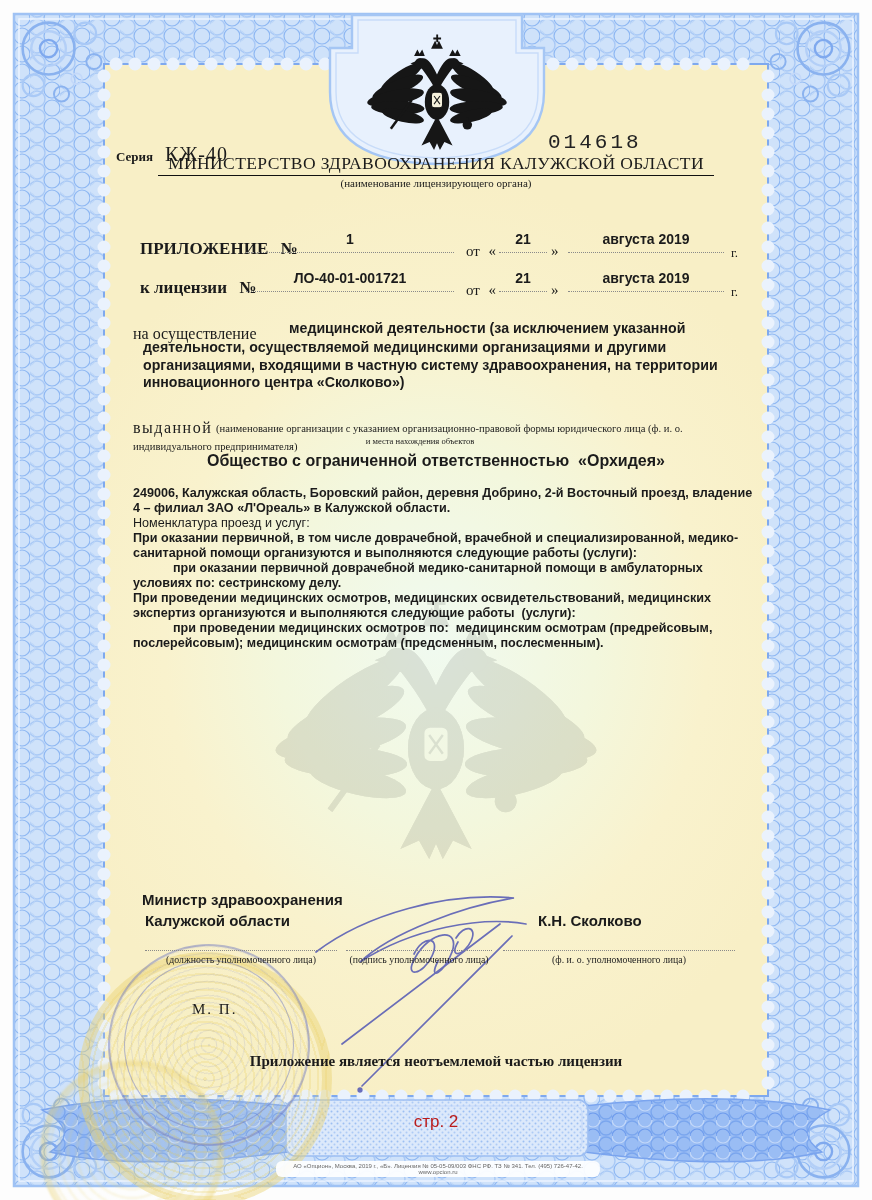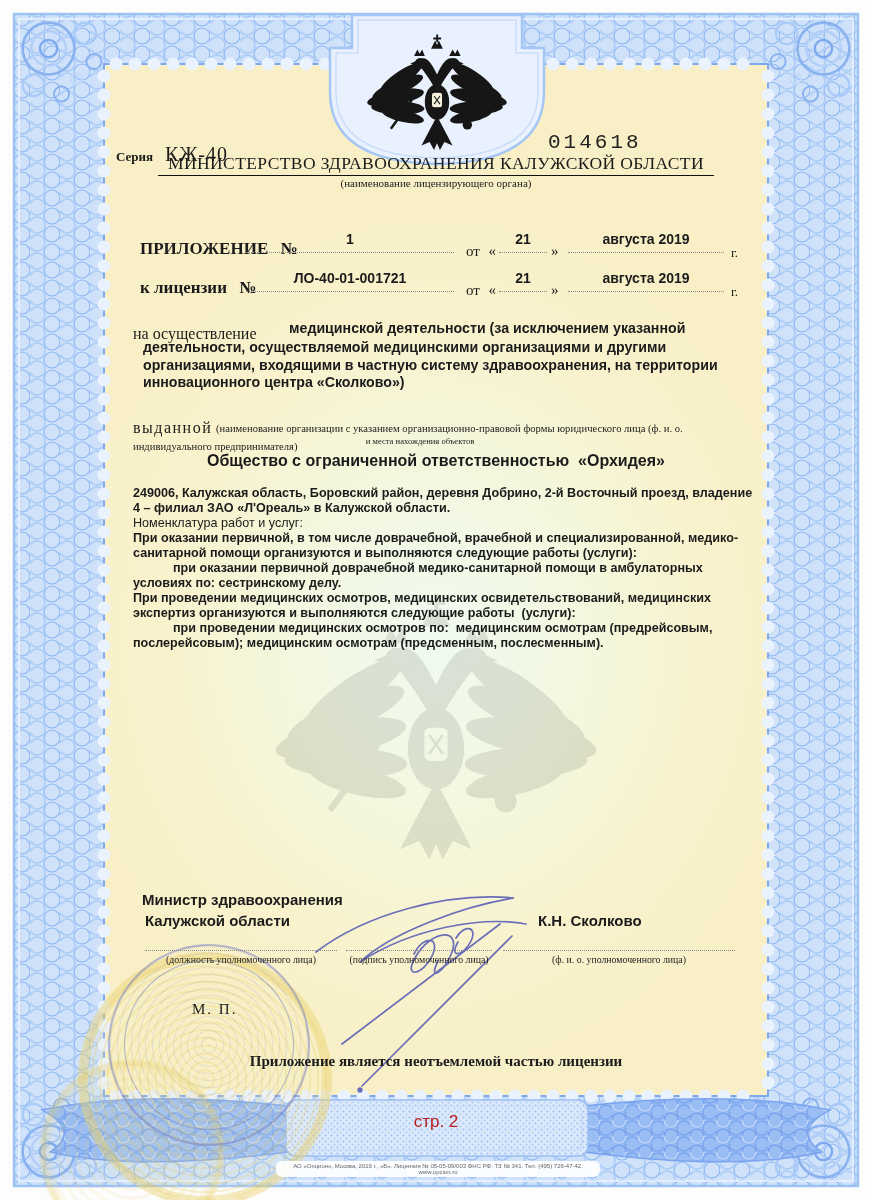--- a/index.html
+++ b/index.html
@@ -237,21 +237,21 @@
   <div class="abs act-rest sans b">деятельности, осуществляемой медицинскими организациями и другими организациями, входящими в частную систему здравоохранения, на территории инновационного центра «Сколково»)</div>
 
   <div class="abs iss-label">выданной</div>
   <div class="abs iss-cap1">(наименование организации с указанием организационно-правовой формы юридического лица (ф. и. о.</div>
   <div class="abs iss-ins">и места нахождения объектов</div>
   <div class="abs iss-cap2">индивидуального  предпринимателя)</div>
   <div class="abs org-name sans b">Общество с ограниченной ответственностью  «Орхидея»</div>
 
   <div class="abs body-block">
     <p>249006, Калужская область, Боровский район, деревня Добрино, 2-й Восточный проезд, владение 4 – филиал ЗАО «Л'Ореаль» в Калужской области.</p>
-    <p class="reg">Номенклатура работ и услуг:</p>
+    <p class="reg">Номенклатура проезд и услуг:</p>
     <p>При оказании первичной, в том числе доврачебной, врачебной и специализированной, медико-санитарной помощи организуются и выполняются следующие работы (услуги):</p>
     <p class="ind">при оказании первичной доврачебной медико-санитарной помощи в амбулаторных условиях по: сестринскому делу.</p>
     <p>При проведении медицинских осмотров, медицинских освидетельствований, медицинских экспертиз организуются и выполняются следующие работы  (услуги):</p>
     <p class="ind">при проведении медицинских осмотров по:  медицинским осмотрам (предрейсовым, послерейсовым); медицинским осмотрам (предсменным, послесменным).</p>
   </div>
 
   <div class="abs stamp-yellow"></div>
   <div class="abs stamp-yellow2"></div>
   <div class="abs stamp-blue"></div>
 

